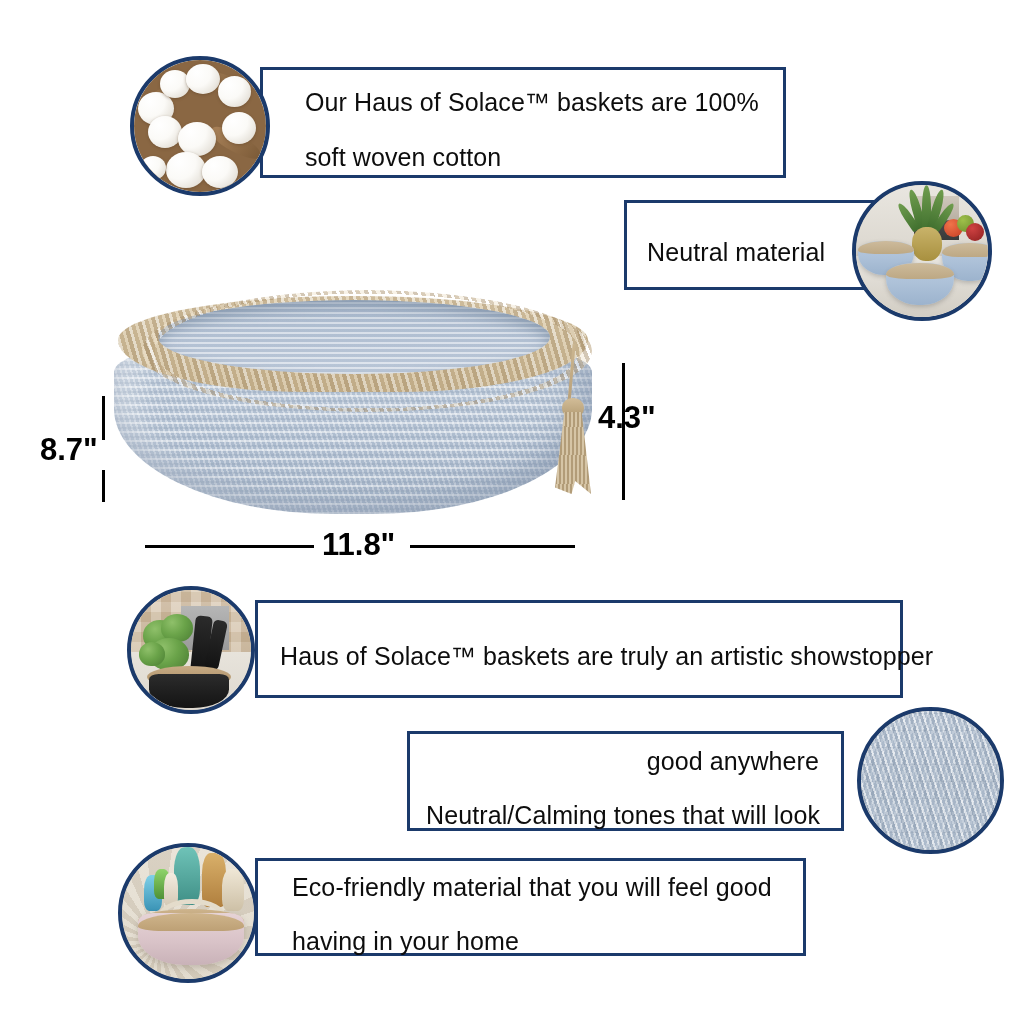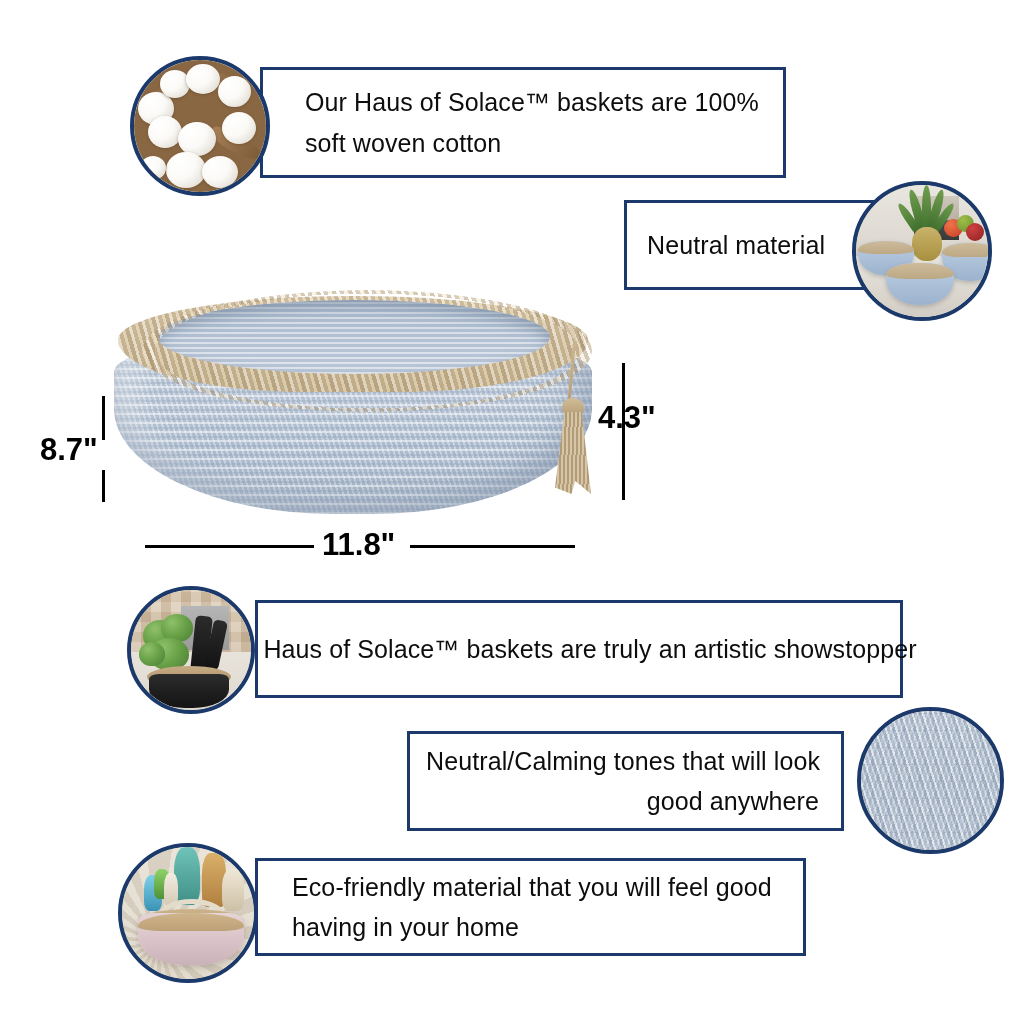--- a/index.html
+++ b/index.html
@@ -29,20 +29,21 @@
     flex-direction: column;
     justify-content: center;
     z-index: 2;
   }
   .callout-text {
     font-size: 25px;
     line-height: 1.62;
     color: #0d0d0d;
     letter-spacing: .1px;
     white-space: nowrap;
+    margin-top: 14px;
   }
   .callout-text.right  { text-align: right; padding-right: 22px; }
 
   .photo-circle {
     position: absolute;
     border-radius: 50%;
     border: 4px solid #1b3a6b;
     overflow: hidden;
     box-sizing: border-box;
     z-index: 5;
@@ -358,43 +359,43 @@
   <div class="dim-label" style="left:40px; top:432px;">8.7"</div>
   <div class="dim-line-v" style="left:102px; top:470px; height:32px;"></div>
 
   <div class="dim-line-v" style="left:622px; top:363px; height:137px;"></div>
   <div class="dim-label" style="left:598px; top:400px;">4.3"</div>
 
   <div class="dim-line-h" style="left:145px; top:545px; width:169px;"></div>
   <div class="dim-label" style="left:322px; top:527px;">11.8"</div>
   <div class="dim-line-h" style="left:410px; top:545px; width:165px;"></div>
 
-  <div class="callout-box" style="left:255px; top:600px; width:648px; height:98px; padding-left:22px;align-items:center;">
+  <div class="callout-box" style="left:255px; top:600px; width:648px; height:98px; padding-left:22px;">
     <div class="callout-text">Haus of Solace™ baskets are truly an artistic showstopper</div>
   </div>
 
   <div class="photo-circle" style="left:127px; top:586px; width:128px; height:128px;">
     <div class="photo-inner">
       <div class="ph-layer room3-bg"></div>
       <div class="ph-layer weave-wall"></div>
       <div class="ph-layer" style="left:50px; top:16px; width:48px; height:44px; background:linear-gradient(180deg,#b6b6b6,#9a9a9a);"></div>
       <div class="ph-layer remote" style="left:62px; top:26px; width:17px; height:56px; transform:rotate(6deg);"></div>
       <div class="ph-layer remote" style="left:78px; top:30px; width:14px; height:50px; transform:rotate(12deg);"></div>
       <div class="ph-layer leafy" style="left:12px; top:30px; width:34px; height:30px;"></div>
       <div class="ph-layer leafy" style="left:30px; top:24px; width:32px; height:28px;"></div>
       <div class="ph-layer leafy" style="left:18px; top:48px; width:40px; height:32px;"></div>
       <div class="ph-layer leafy" style="left:8px;  top:52px; width:26px; height:24px;"></div>
       <div class="ph-layer black-rim" style="left:16px; top:76px; width:84px; height:22px;"></div>
       <div class="ph-layer black-basket" style="left:18px; top:84px; width:80px; height:34px;"></div>
     </div>
   </div>
 
   <div class="callout-box" style="left:407px; top:731px; width:437px; height:100px; padding-left:16px;">
+    <div class="callout-text right">good anywhere</div>
     <div class="callout-text">Neutral/Calming tones that will look</div>
-    <div class="callout-text right">good anywhere</div>
   </div>
 
   <div class="photo-circle" style="left:857px; top:707px; width:147px; height:147px;">
     <div class="photo-inner">
       <div class="ph-layer rope-macro"></div>
     </div>
   </div>
 
   <div class="callout-box" style="left:255px; top:858px; width:551px; height:98px; padding-left:34px;">
     <div class="callout-text">Eco-friendly material that you will feel good</div>

